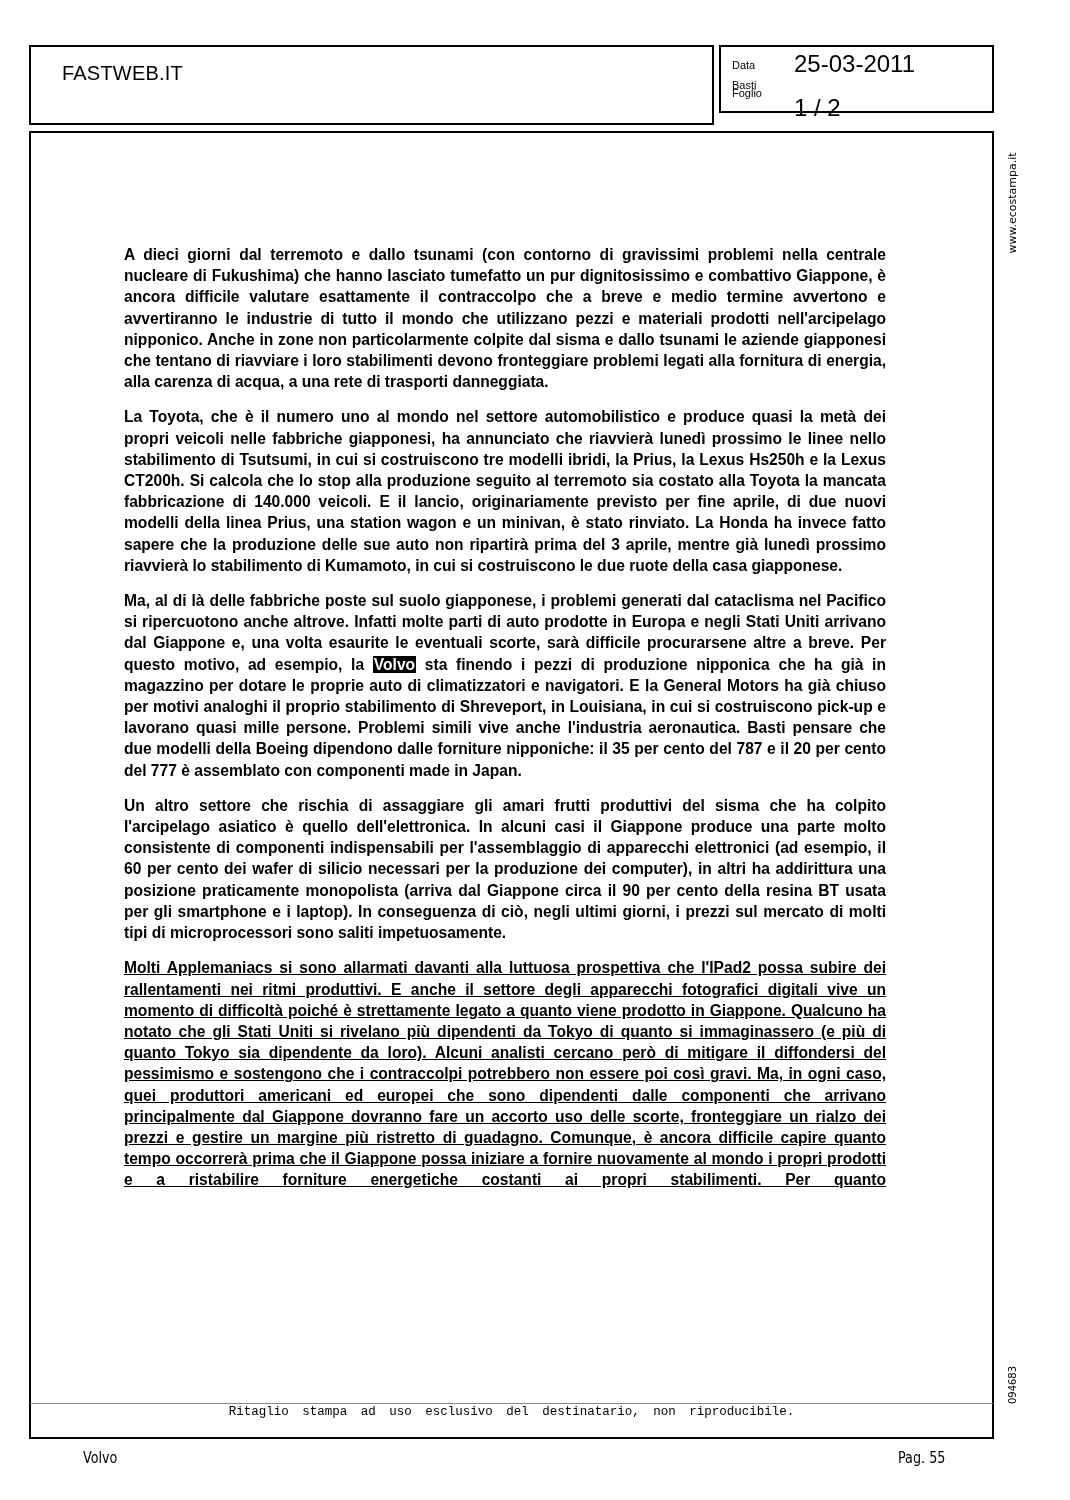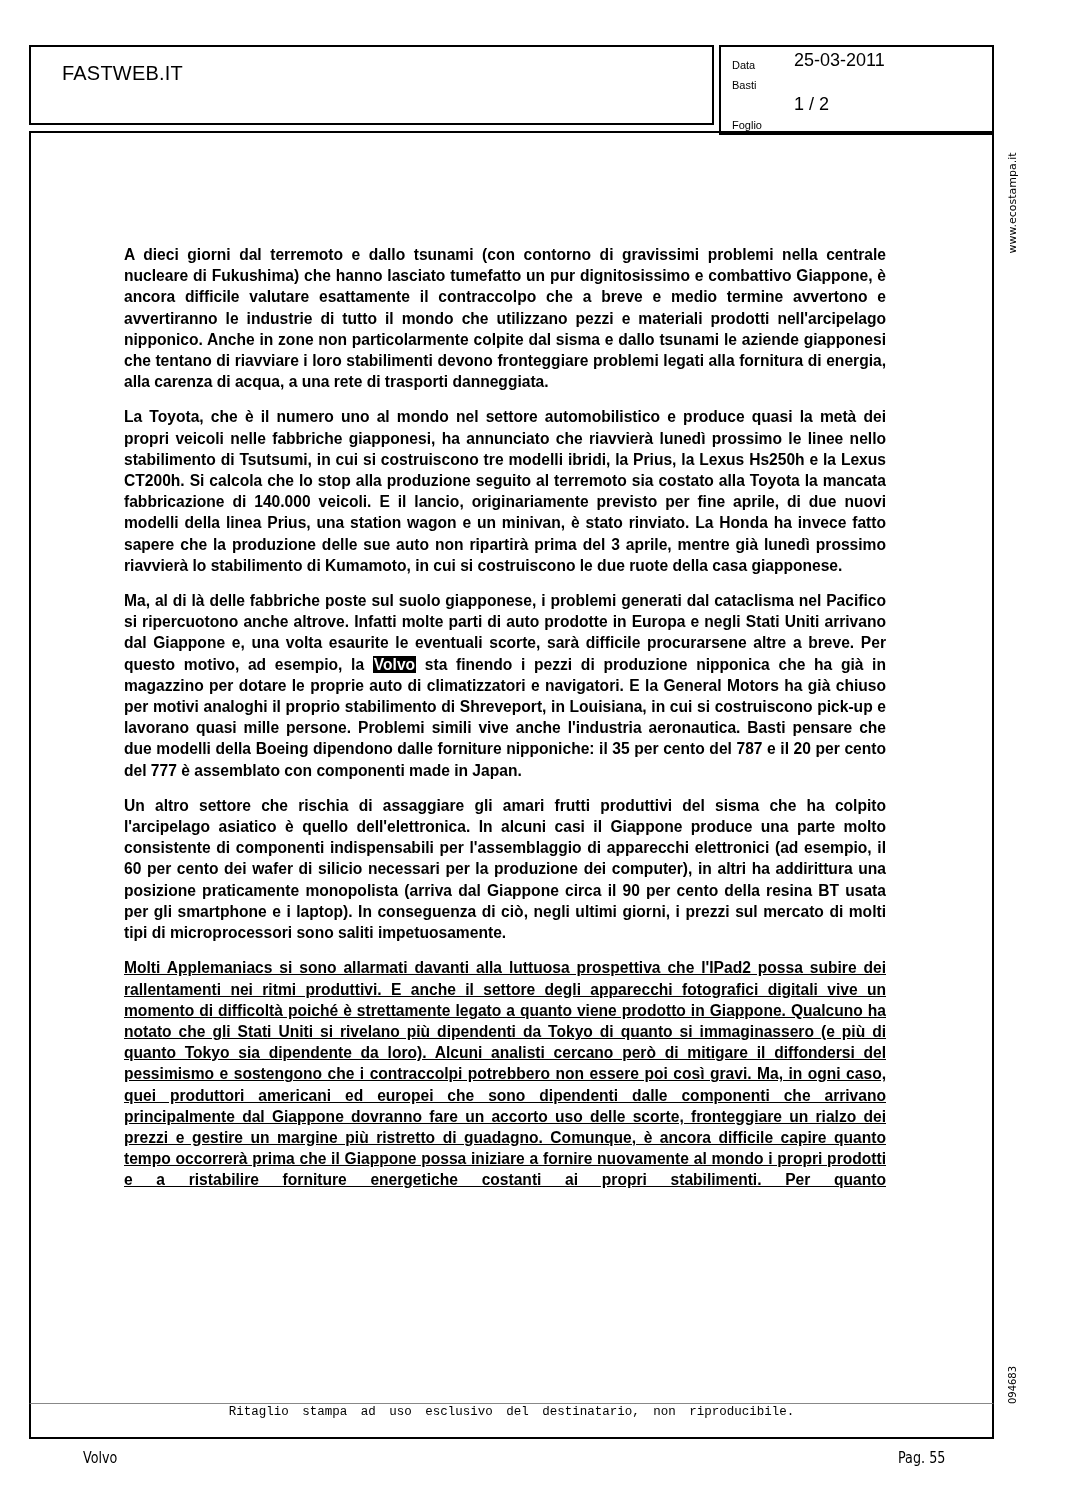--- a/index.html
+++ b/index.html
@@ -1,23 +1,23 @@
 <!DOCTYPE html>
 <html><head>
   <meta charset="utf-8">
   <style>
     html, body { margin: 0; padding: 0; background: #ffffff; }
     body { width: 1070px; height: 1500px; position: relative; overflow: hidden; color: #000; font-family: "Liberation Sans", sans-serif; }
 
     .hdr-left { position: absolute; left: 29px; top: 45px; width: 685px; height: 80px; border: 2px solid #000; box-sizing: border-box; }
     .hdr-left .pub { position: absolute; left: 31px; top: 15px; font-size: 20px; letter-spacing: 0.2px; }
 
-    .hdr-right { position: absolute; left: 719px; top: 45px; width: 275px; height: 90px; border: 2px solid #000; box-sizing: border-box; }
+    .hdr-right { position: absolute; left: 719px; top: 45px; width: 275px; height: 68px; border: 2px solid #000; box-sizing: border-box; }
     .hdr-right .lbl { position: absolute; left: 11px; font-size: 11px; }
-    .hdr-right .val { position: absolute; left: 73px; font-size: 18px; }
+    .hdr-right .val { position: absolute; left: 73px; font-size: 24px; }
 
     .frame { position: absolute; left: 29px; top: 131px; width: 965px; height: 1273px; border: 2px solid #000; border-bottom: 1px solid #000; box-sizing: border-box; }
     .footer-bar { position: absolute; left: 29px; top: 1403px; width: 965px; height: 36px; border: 2px solid #000; border-top: 1px solid #888; box-sizing: border-box; text-align: center; font-family: "Liberation Mono", monospace; font-size: 12.5px; line-height: 16px; word-spacing: 6px; }
 
     .side-url { position: absolute; left: 1004px; top: 143px; width: 16px; height: 120px; }
     .side-url span, .side-code span { position: absolute; left: 50%; top: 50%; transform: translate(-50%, -50%) rotate(-90deg); white-space: nowrap; font-family: "DejaVu Sans", sans-serif; font-size: 11px; }
     .side-code { position: absolute; left: 1004px; top: 1360px; width: 16px; height: 50px; }
     .side-code span { font-size: 10px; }
 
     .article { position: absolute; left: 110px; top: 230px; width: 790px; font-weight: bold; font-size: 15.6px; line-height: 21.2px; }
@@ -34,21 +34,21 @@
 
 <div class="hdr-left">
   <span class="pub">FASTWEB.IT</span>
 </div>
 
 <div class="hdr-right">
   <span class="lbl" style="top:12px">Data</span>
   <span class="val" style="top:3px">25-03-2011</span>
   <span class="lbl" style="top:32px">Basti</span>
   <span class="val" style="top:25px"></span>
-  <span class="lbl" style="top:72px">Foglio</span>
+  <span class="lbl" style="top:40px">Foglio</span>
   <span class="val" style="top:47px">1 / 2</span>
 </div>
 
 <div class="frame"></div>
 
 <div class="side-url">
   <span>www.ecostampa.it</span>
 </div>
 
 <div class="article">

